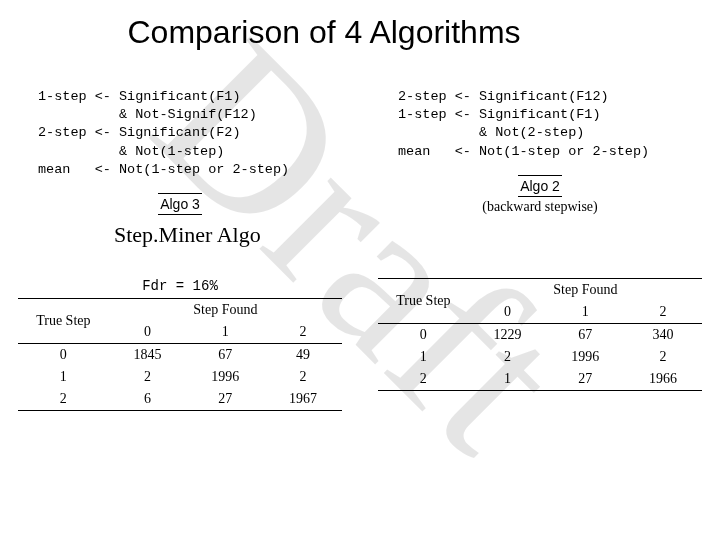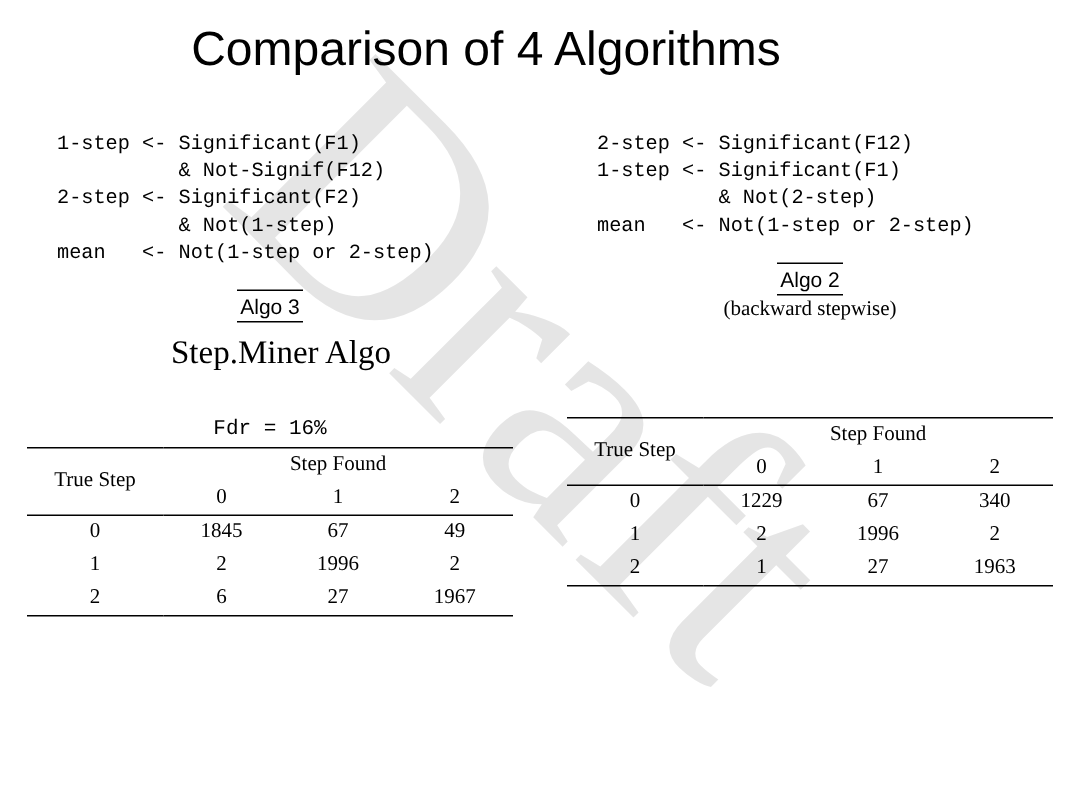--- a/index.html
+++ b/index.html
@@ -250,21 +250,21 @@
         <tr>
           <td>1</td>
           <td>2</td>
           <td>1996</td>
           <td>2</td>
         </tr>
         <tr class="bodybot">
           <td>2</td>
           <td>1</td>
           <td>27</td>
-          <td>1963</td>
+          <td>1966</td>
         </tr>
       </tbody>
         </table>
     </div>
 
   </div>
 
   <div class="caption">
     <br>
     <br>

